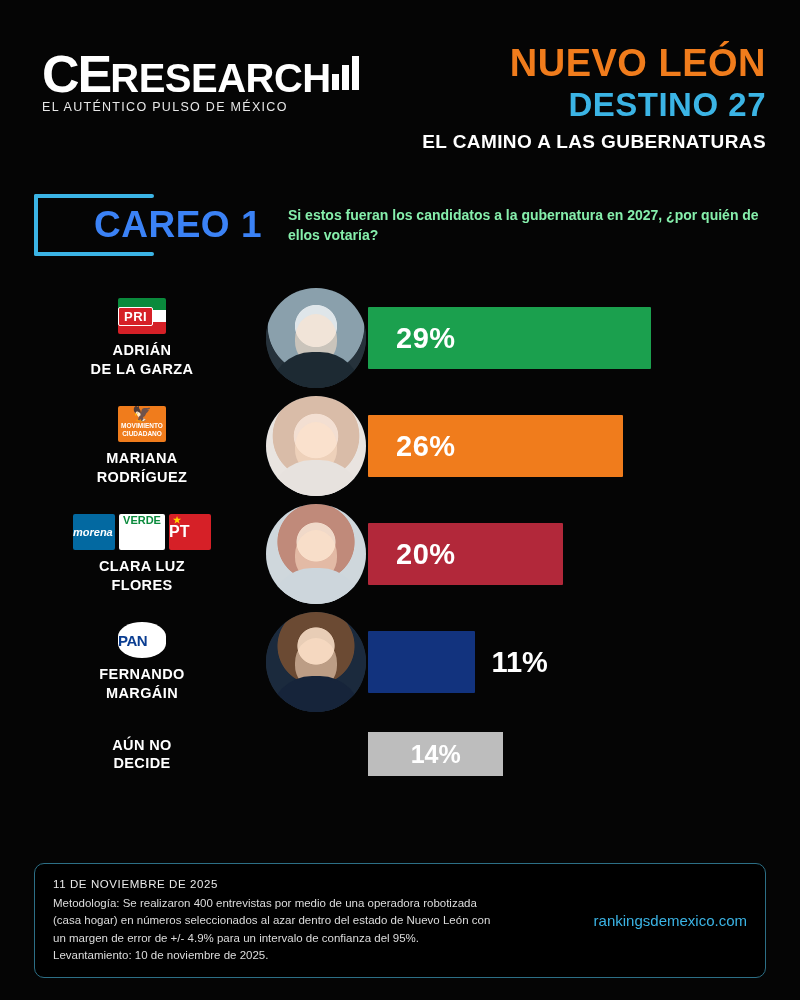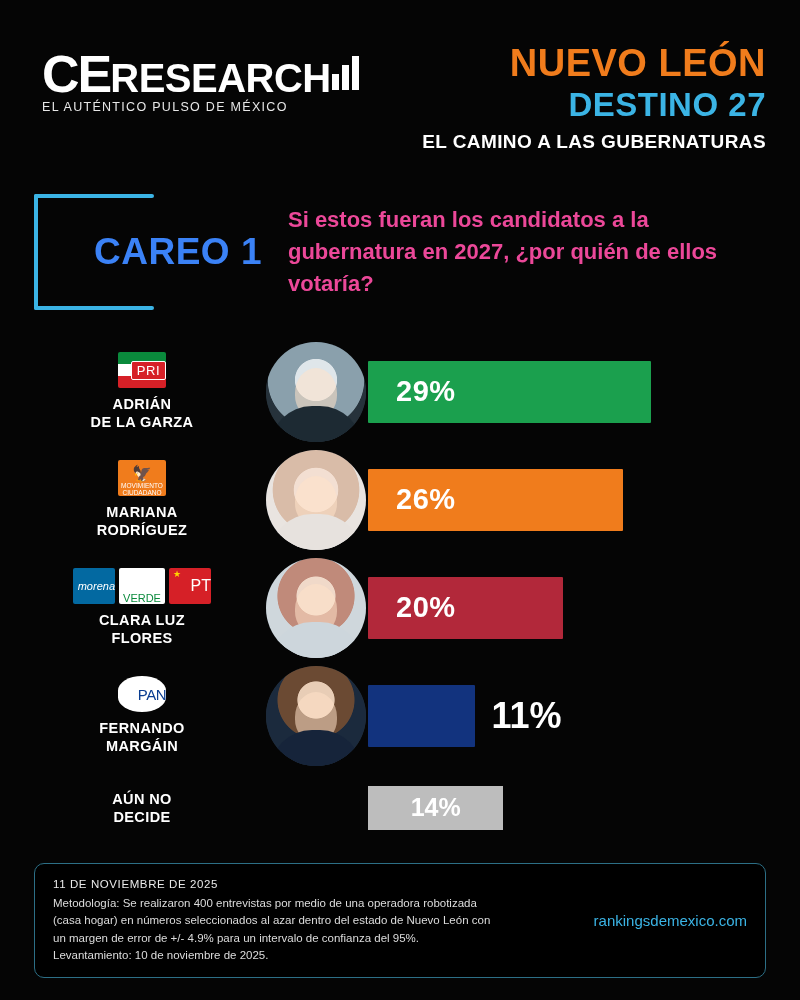--- a/index.html
+++ b/index.html
@@ -103,23 +103,23 @@
     border-radius: 2px;
   }
   .careo {
     font-size: 37px; font-weight: bold;
     color: #3b82f6;
     letter-spacing: 0.5px;
     padding-left: 42px;
     white-space: nowrap;
   }
   .question {
-    font-size: 22px;
+    font-size: 14px;
     font-weight: bold;
-    color: #ec4899;
+    color: #86efac;
     line-height: 1.45;
     max-width: 490px;
   }
 
   
   .chart {
     position: relative;
     margin-top: 22px;
     padding: 0 34px;
   }
@@ -142,22 +142,22 @@
     gap: 4px;
     align-items: center;
     justify-content: center;
     margin-bottom: 7px;
   }
   .plogo {
     height: 36px;
     min-width: 42px;
     display: flex;
     align-items: center;
-    justify-content: flex-end;
-    font-weight: normal;
+    justify-content: flex-start;
+    font-weight: bold;
     font-size: 13px;
     border-radius: 2px;
     overflow: hidden;
     position: relative;
   }
   .plogo-pri {
     background: linear-gradient(to bottom,#0a8a3c 0 33%, #ffffff 33% 66%, #d62027 66% 100%);
     width: 48px;
   }
   .plogo-pri span {
@@ -215,21 +215,21 @@
   .bar {
     height: 62px;
     display: flex; align-items: center;
     border-radius: 1px;
   }
   .bar .pct {
     font-size: 29px; font-weight: bold; color: #ffffff;
     margin-left: 28px; letter-spacing: 0.5px;
   }
   .pct-outside {
-    font-size: 36px; font-weight: bold; color: #ffffff;
+    font-size: 29px; font-weight: bold; color: #ffffff;
     margin-left: 16px;
   }
 
   .row-undecided { height: 76px; display: flex; align-items: center; }
   .undecided-label {
     width: 230px; text-align: center; padding-right: 14px;
     font-size: 14.5px; font-weight: bold; color: #fff;
     line-height: 1.25; letter-spacing: 0.4px;
   }
   .undecided-spacer { width: 104px; }

